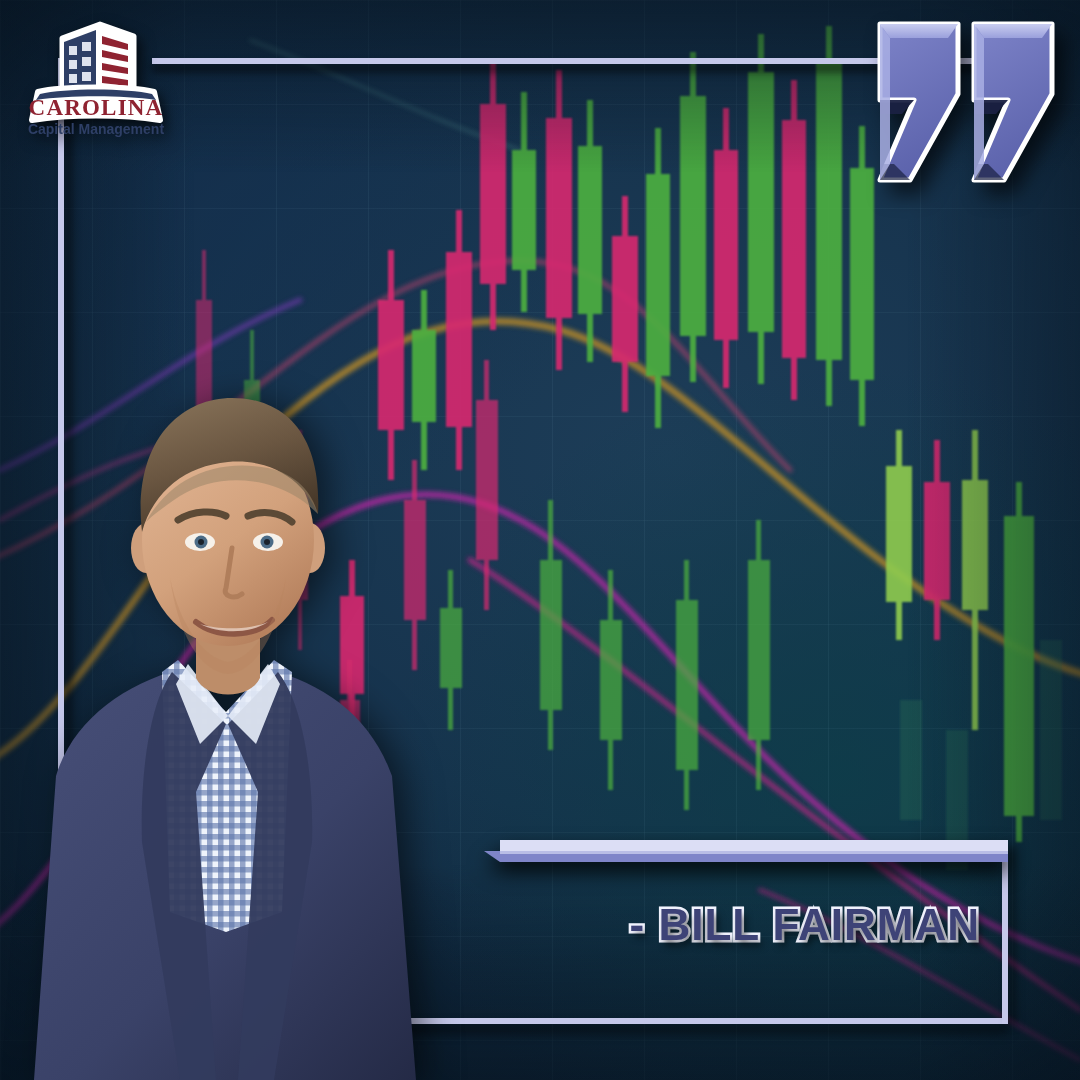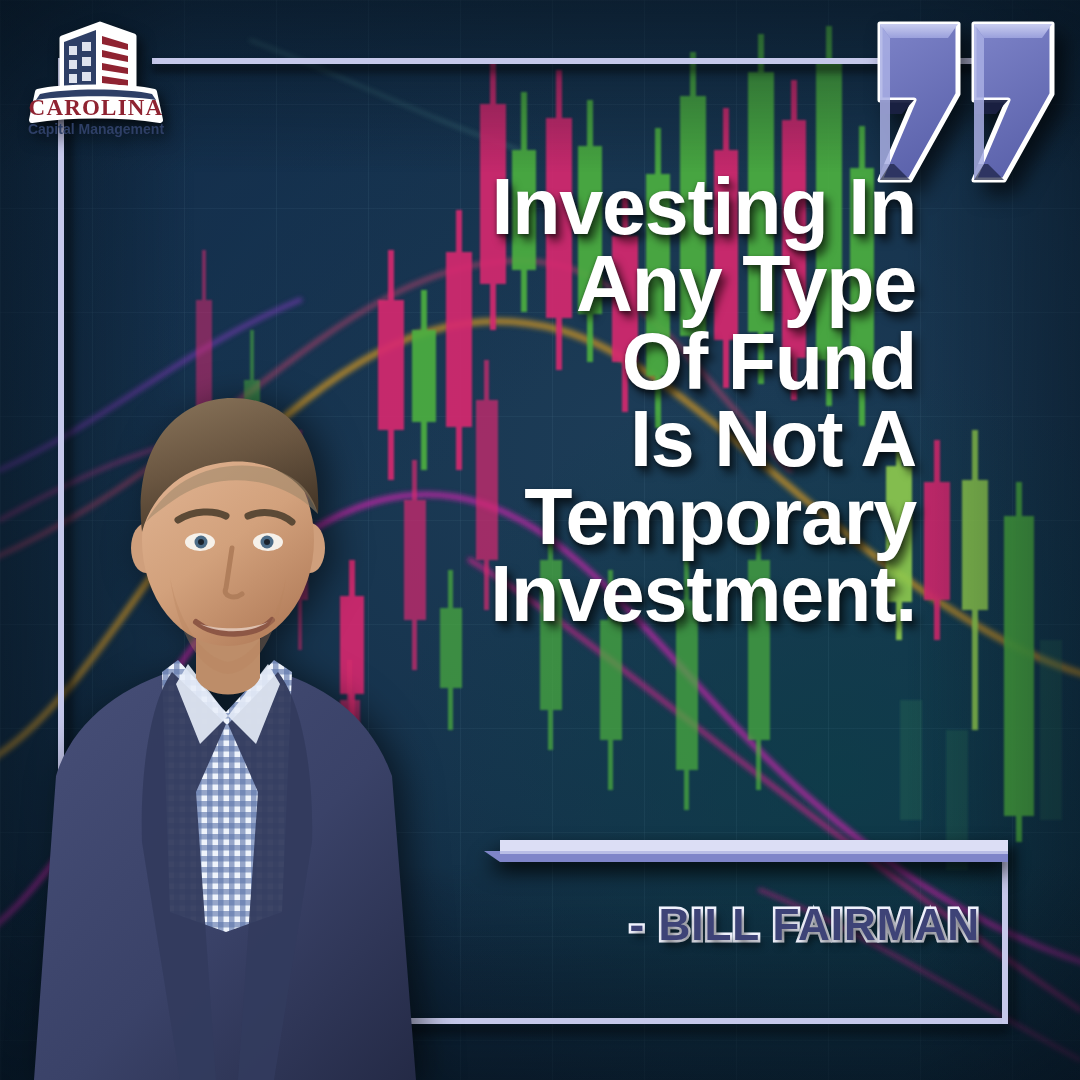--- a/index.html
+++ b/index.html
@@ -339,26 +339,20 @@
 
   <div class="accent-bar">
     <svg viewBox="0 0 524 22" preserveAspectRatio="none">
       <path d="M0,11 L16,0 L524,0 L524,11 L516,11 L516,0 L16,0 Z" fill="#d3d6f2"></path>
       <path d="M16,0 L524,0 L524,11 L16,11 Z" fill="#dcdef5"></path>
       <path d="M16,11 L524,11 L524,22 L16,22 L0,11 Z" fill="#7f85c9"></path>
       <path d="M16,11 L524,11 L524,14 L16,14 Z" fill="#b9bde6"></path>
     </svg>
   </div>
 
-  <div class="quote-text">Investing In
-Any Type
-Of Fund
-Is Not A
-Temporary
-Investment.</div>
 
   <div class="author">- BILL FAIRMAN</div>
 
   <div class="logo">
     <svg viewBox="0 0 148 128">
 
       <g stroke="#ffffff" stroke-width="5" stroke-linejoin="round">
         <path d="M40,22 L78,8 L112,20 L112,74 L40,74 Z" fill="#ffffff"></path>
       </g>
 

